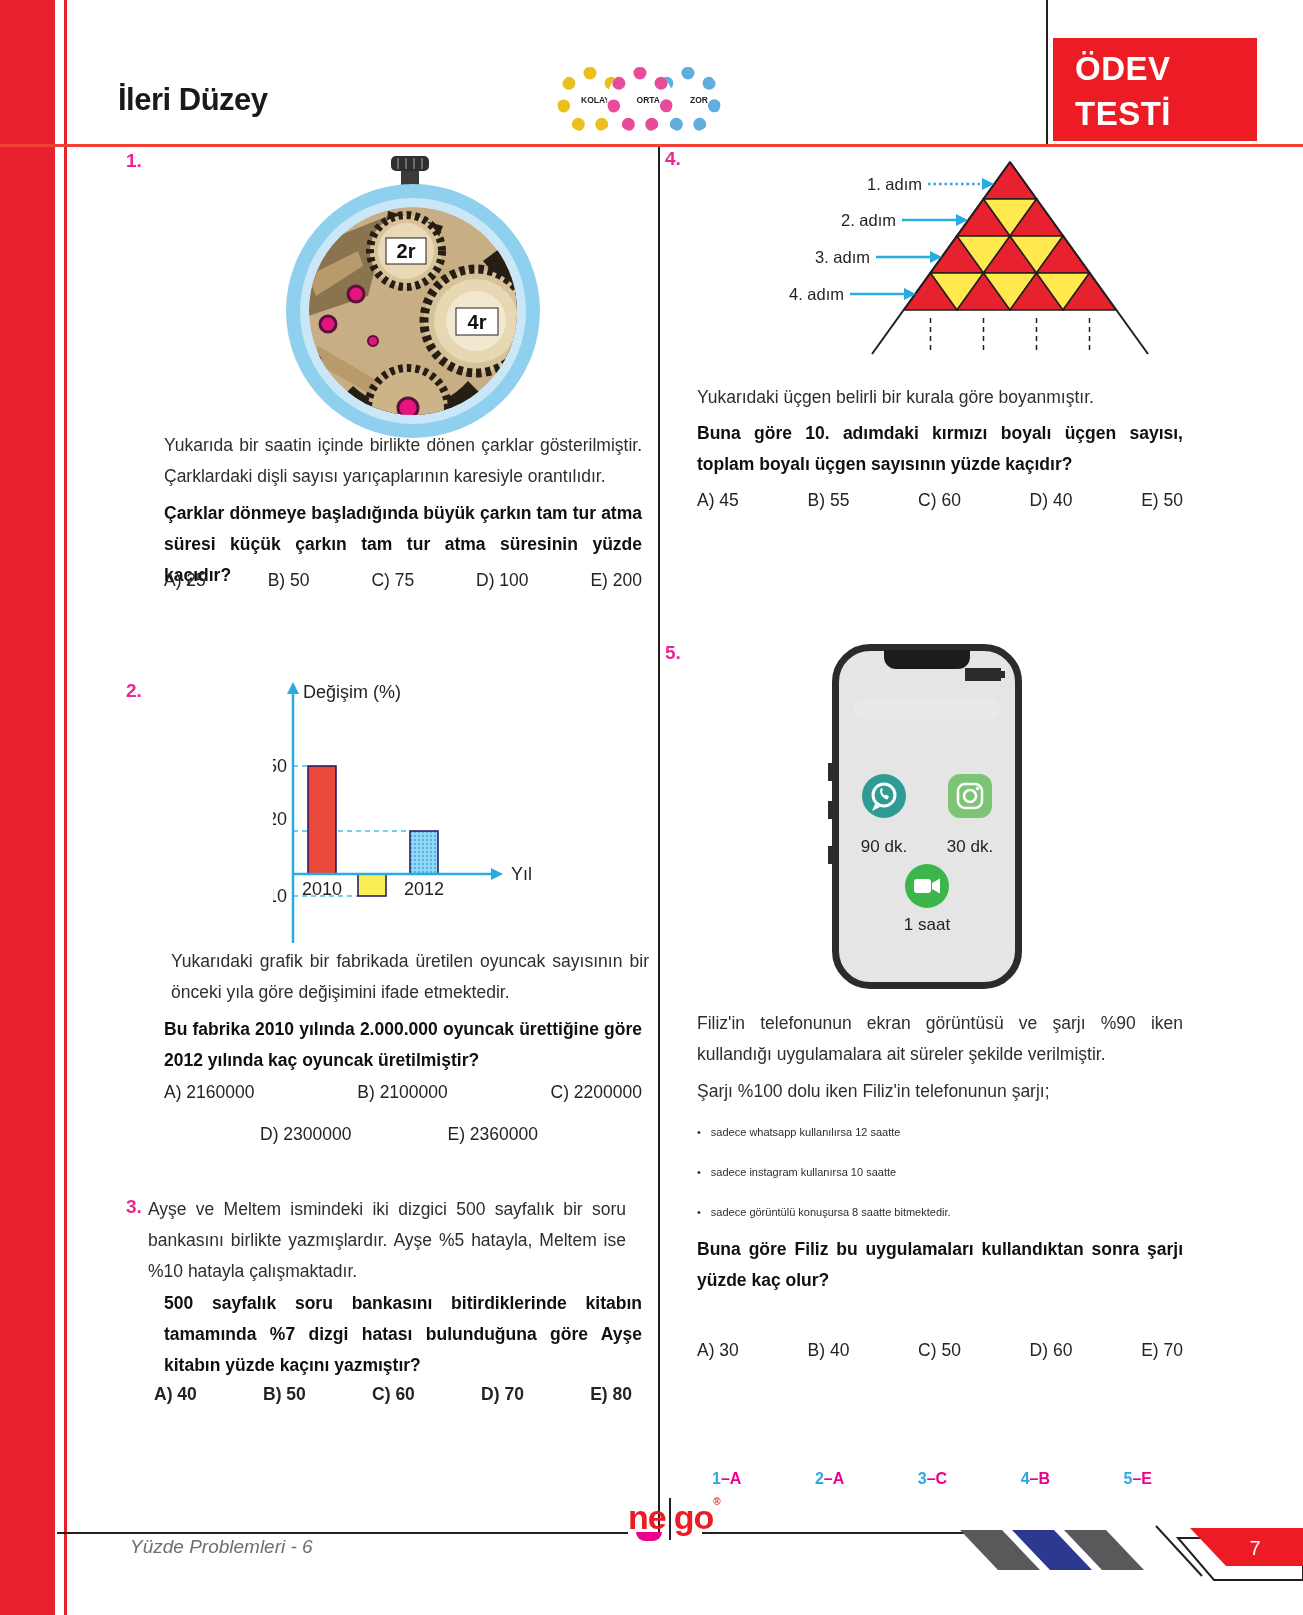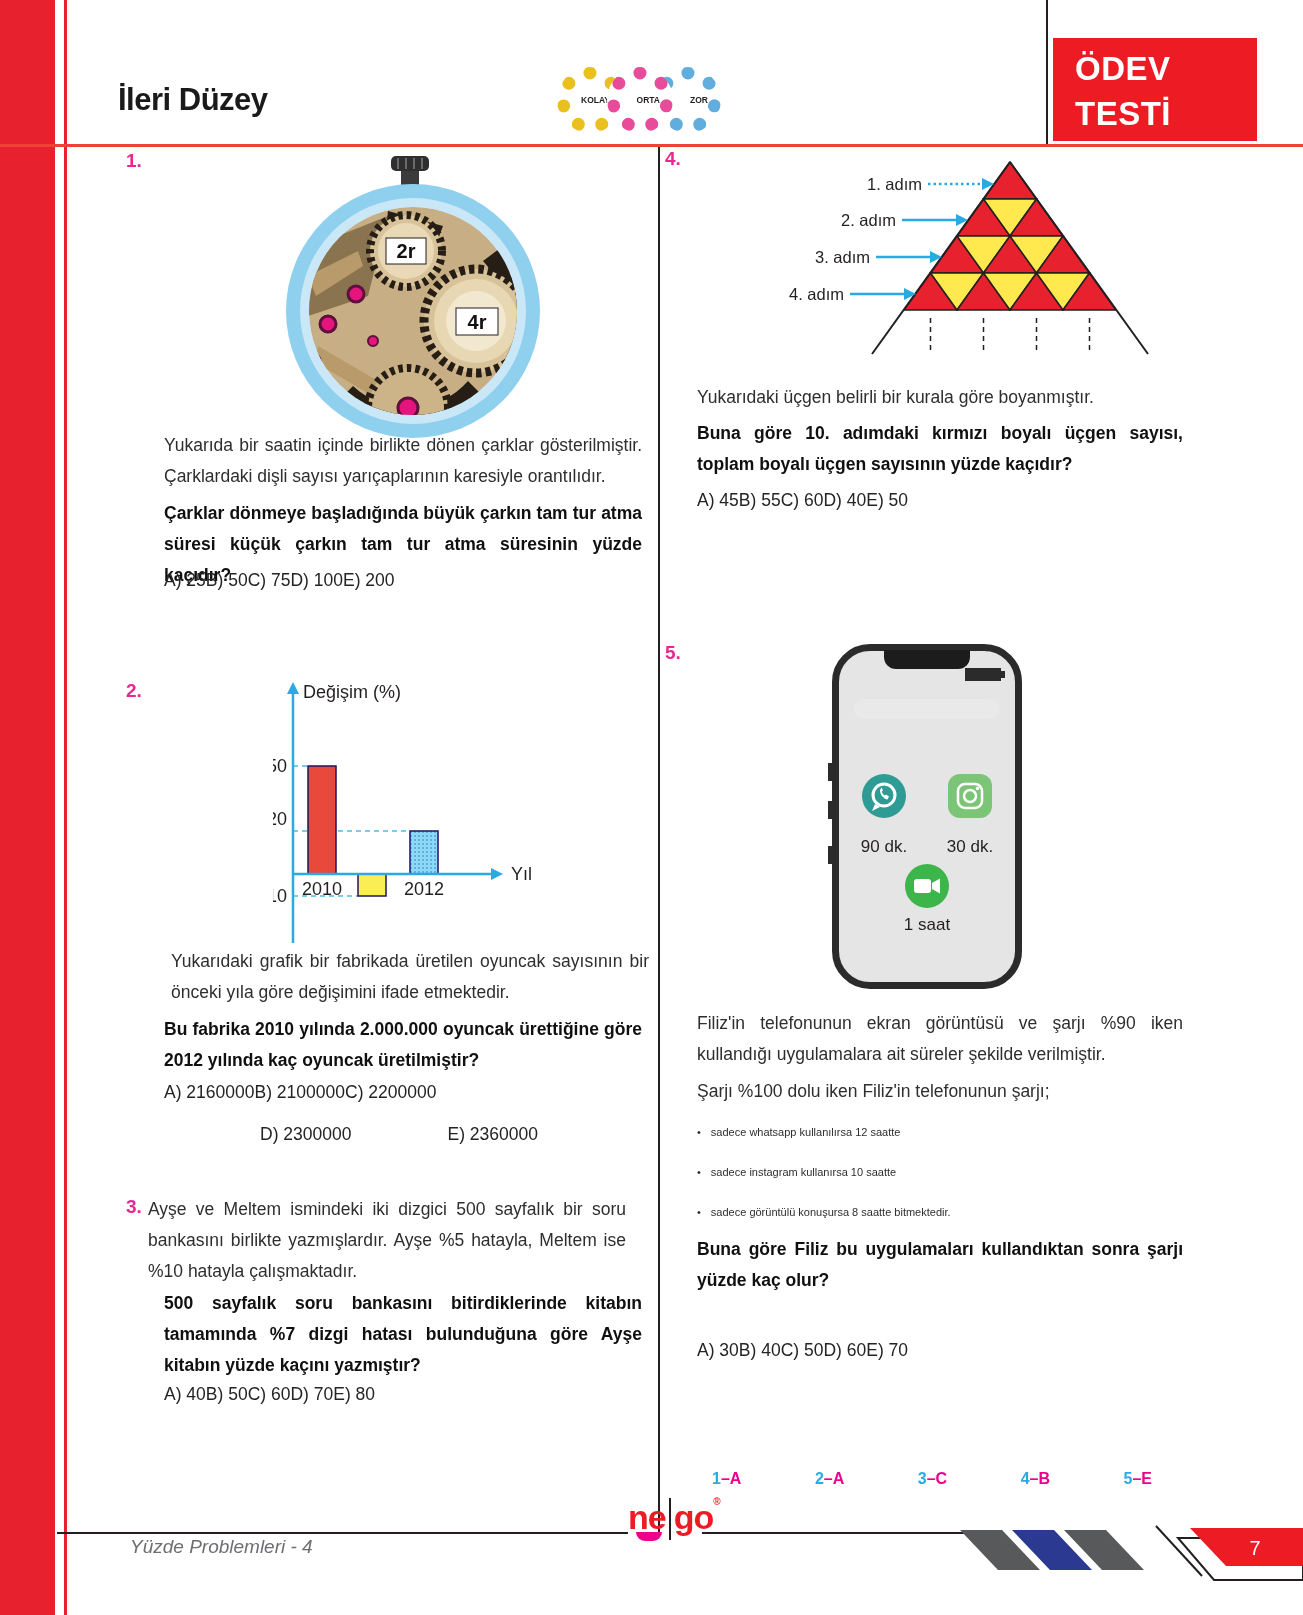--- a/index.html
+++ b/index.html
@@ -21,21 +21,21 @@
   .hw-sep{position:absolute;left:1046px;top:0;width:2px;height:145px;background:#231f20;}
   .hw-box{position:absolute;left:1053px;top:38px;width:204px;height:103px;background:#ed1c24;
     color:#fff;font-weight:900;font-size:33px;line-height:45px;padding:8px 0 0 22px;box-sizing:border-box;letter-spacing:0.5px;}
   
   .col-divider{position:absolute;left:658px;top:147px;width:2px;height:1385px;background:#231f20;}
   
   .question{position:absolute;}
   .q-num{position:absolute;font-size:19px;font-weight:bold;color:#ec268f;}
   .q-para{position:absolute;font-size:17.5px;line-height:31px;color:#2e2e2e;text-align:justify;}
   .q-bold{position:absolute;font-size:17.5px;line-height:31px;color:#101010;font-weight:bold;text-align:justify;}
-  .options{position:absolute;display:flex;font-size:17.5px;color:#242424;}
+  .options{position:absolute;display:flex;justify-content:space-between;font-size:17.5px;color:#242424;}
   .options-center{position:absolute;display:flex;gap:96px;font-size:17.5px;color:#242424;}
   .bullets{position:absolute;font-size:11px;color:#2e2e2e;}
   .bullets div{margin-bottom:12px;line-height:28px;}
   .bullets div::before{content:"•";margin-right:10px;}
   
   .phone{position:absolute;width:190px;height:345px;border:7px solid #2b2b2b;border-radius:38px;background:#e5e5e5;box-sizing:border-box;}
   .phone .notch{position:absolute;left:50%;transform:translateX(-50%);top:-1px;width:86px;height:19px;background:#1c1c1c;border-radius:0 0 12px 12px;}
   .phone .battery{position:absolute;right:14px;top:17px;width:36px;height:13px;background:#2b2b2b;}
   .phone .battery::after{content:"";position:absolute;right:-4px;top:3px;width:4px;height:7px;background:#2b2b2b;}
   .phone .pill{position:absolute;left:15px;right:15px;top:48px;height:20px;background:#e9e9e9;border-radius:10px;}
@@ -184,21 +184,21 @@
     <div class="options-center" style="left:142px;top:446px;">
       <span>D) 2300000</span>
       <span>E) 2360000</span>
     </div>
   </div>
 
   <div class="question" style="left:118px;top:1192px;width:524px;height:240px;">
     <div class="q-num" style="left:8px;top:4px;">3.</div>
     <div class="q-para" style="left:30px;top:2px;width:478px;">Ayşe ve Meltem ismindeki iki dizgici 500 sayfalık bir soru bankasını birlikte yazmışlardır. Ayşe %5 hatayla, Meltem ise %10 hatayla çalışmaktadır.</div>
     <div class="q-bold" style="left:46px;top:96px;width:478px;">500 sayfalık soru bankasını bitirdiklerinde kitabın tamamında %7 dizgi hatası bulunduğuna göre Ayşe kitabın yüzde kaçını yazmıştır?</div>
-    <div class="options" style="left:46px;top:192px;width:478px;">
+    <div class="options" style="left:36px;top:192px;width:478px;font-weight:bold;">
       <span>A) 40</span>
       <span>B) 50</span>
       <span>C) 60</span>
       <span>D) 70</span>
       <span>E) 80</span>
     </div>
   </div>
 
   <div class="question" style="left:660px;top:146px;width:528px;height:420px;">
     <div class="q-num" style="left:5px;top:2px;">4.</div>
@@ -310,21 +310,21 @@
       <span>A) 30</span>
       <span>B) 40</span>
       <span>C) 50</span>
       <span>D) 60</span>
       <span>E) 70</span>
     </div>
   </div>
 
   <div class="footer-rule-l"></div>
   <div class="footer-rule-r"></div>
-  <div class="footer-topic">Yüzde Problemleri - 4</div>
+  <div class="footer-topic">Yüzde Problemleri - 6</div>
 
   <div class="logo">
     <span class="l1">ne</span>
     <span class="ldiv"></span>
     <span class="l1">go</span>
     <span class="reg">®</span>
     <span class="book"></span>
   </div>
 
   <div class="answer-key">

